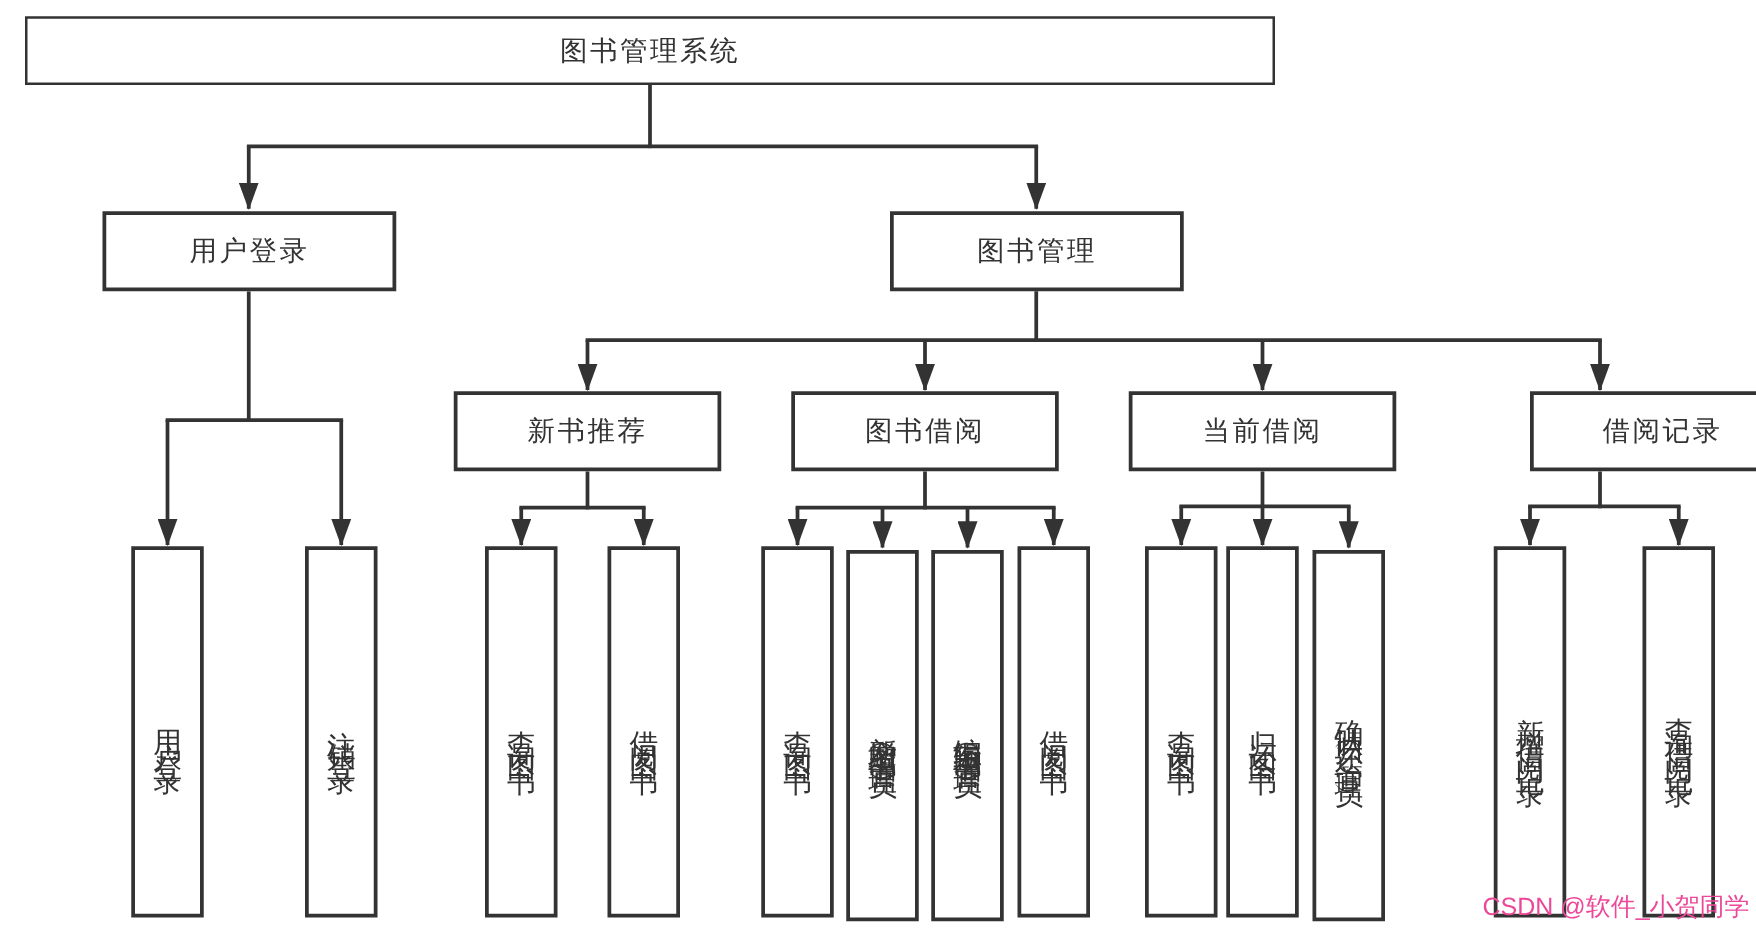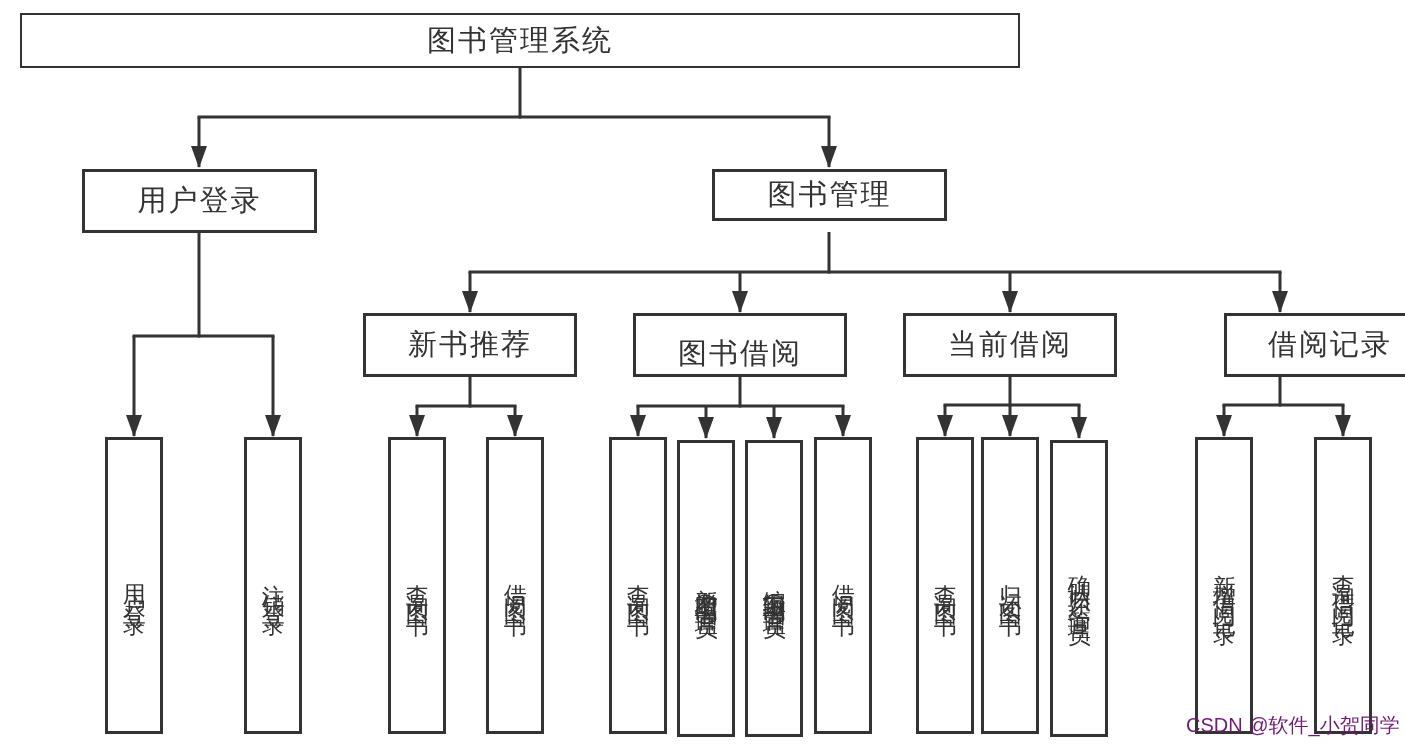--- a/index.html
+++ b/index.html
@@ -21,42 +21,42 @@
     position: absolute;
     background: #ffffff;
     border: 3px solid #333333;
     box-sizing: border-box;
     display: flex;
     align-items: center;
     justify-content: center;
   }
   .box.root { border-width: 2px; }
   .hlabel {
-    font-size: 29px;
+    font-size: 22px;
     letter-spacing: 2px;
     color: #333333;
     white-space: nowrap;
   }
   .leaf .vlabel {
     writing-mode: vertical-lr;
     text-orientation: mixed;
     font-size: 23px;
     letter-spacing: 10px;
     line-height: 1.1;
     color: #333333;
     white-space: nowrap;
   }
   .leaf.mid .vlabel  { letter-spacing: 7px; }
   .leaf.long .vlabel { letter-spacing: 4px; }
   .watermark {
     position: absolute;
     left: 1186px;
     top: 712px;
     font-size: 20px;
-    color: #701a75;
+    color: #ec4899;
     white-space: nowrap;
     z-index: 5;
   }
 </style>
 </head>
 <body>
 
 <div class="stage">
 
   <svg class="connectors" viewBox="0 0 1405 747" xmlns="http://www.w3.org/2000/svg">
@@ -121,28 +121,28 @@
     </g>
   </svg>
 
   <div class="box root" style="left:20px; top:13px; width:1000px; height:55px;">
     <span class="hlabel">图书管理系统</span>
   </div>
 
   <div class="box" style="left:82px; top:169px; width:235px; height:64px;">
     <span class="hlabel">用户登录</span>
   </div>
-  <div class="box" style="left:712px; top:169px; width:235px; height:52px;">
+  <div class="box" style="left:712px; top:169px; width:235px; height:64px;">
     <span class="hlabel">图书管理</span>
   </div>
 
   <div class="box" style="left:363px; top:313px; width:214px; height:64px;">
     <span class="hlabel">新书推荐</span>
   </div>
-  <div class="box" style="left:633px; top:313px; width:214px; height:64px;align-items:flex-end;">
+  <div class="box" style="left:633px; top:313px; width:214px; height:64px;">
     <span class="hlabel">图书借阅</span>
   </div>
   <div class="box" style="left:903px; top:313px; width:214px; height:64px;align-items:center;">
     <span class="hlabel">当前借阅</span>
   </div>
   <div class="box" style="left:1224px; top:313px; width:212px; height:64px;">
     <span class="hlabel">借阅记录</span>
   </div>
 
   <div class="box leaf" style="left:105px; top:437px; width:58px; height:297px;">

